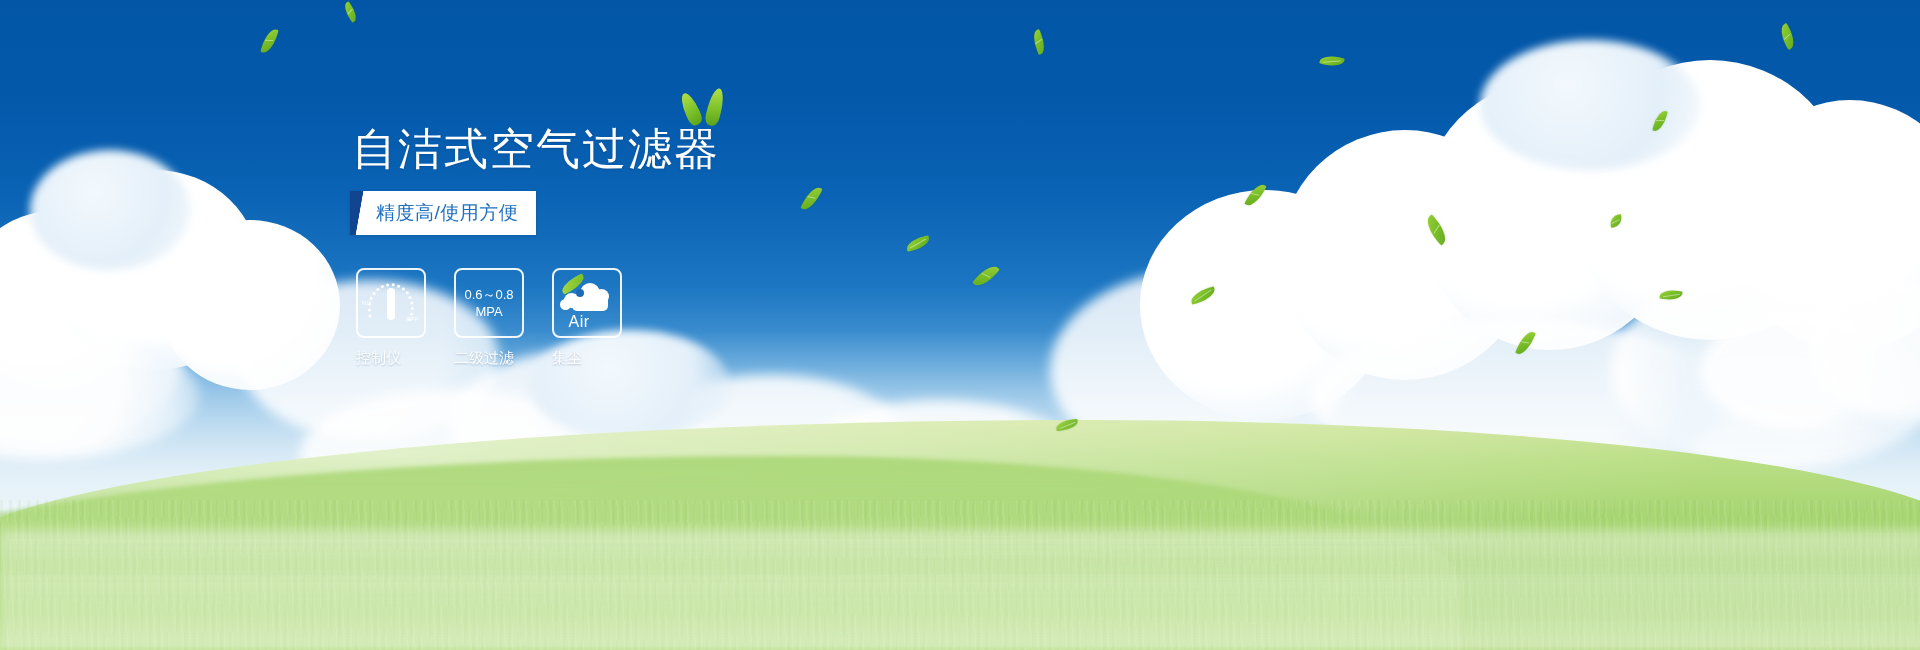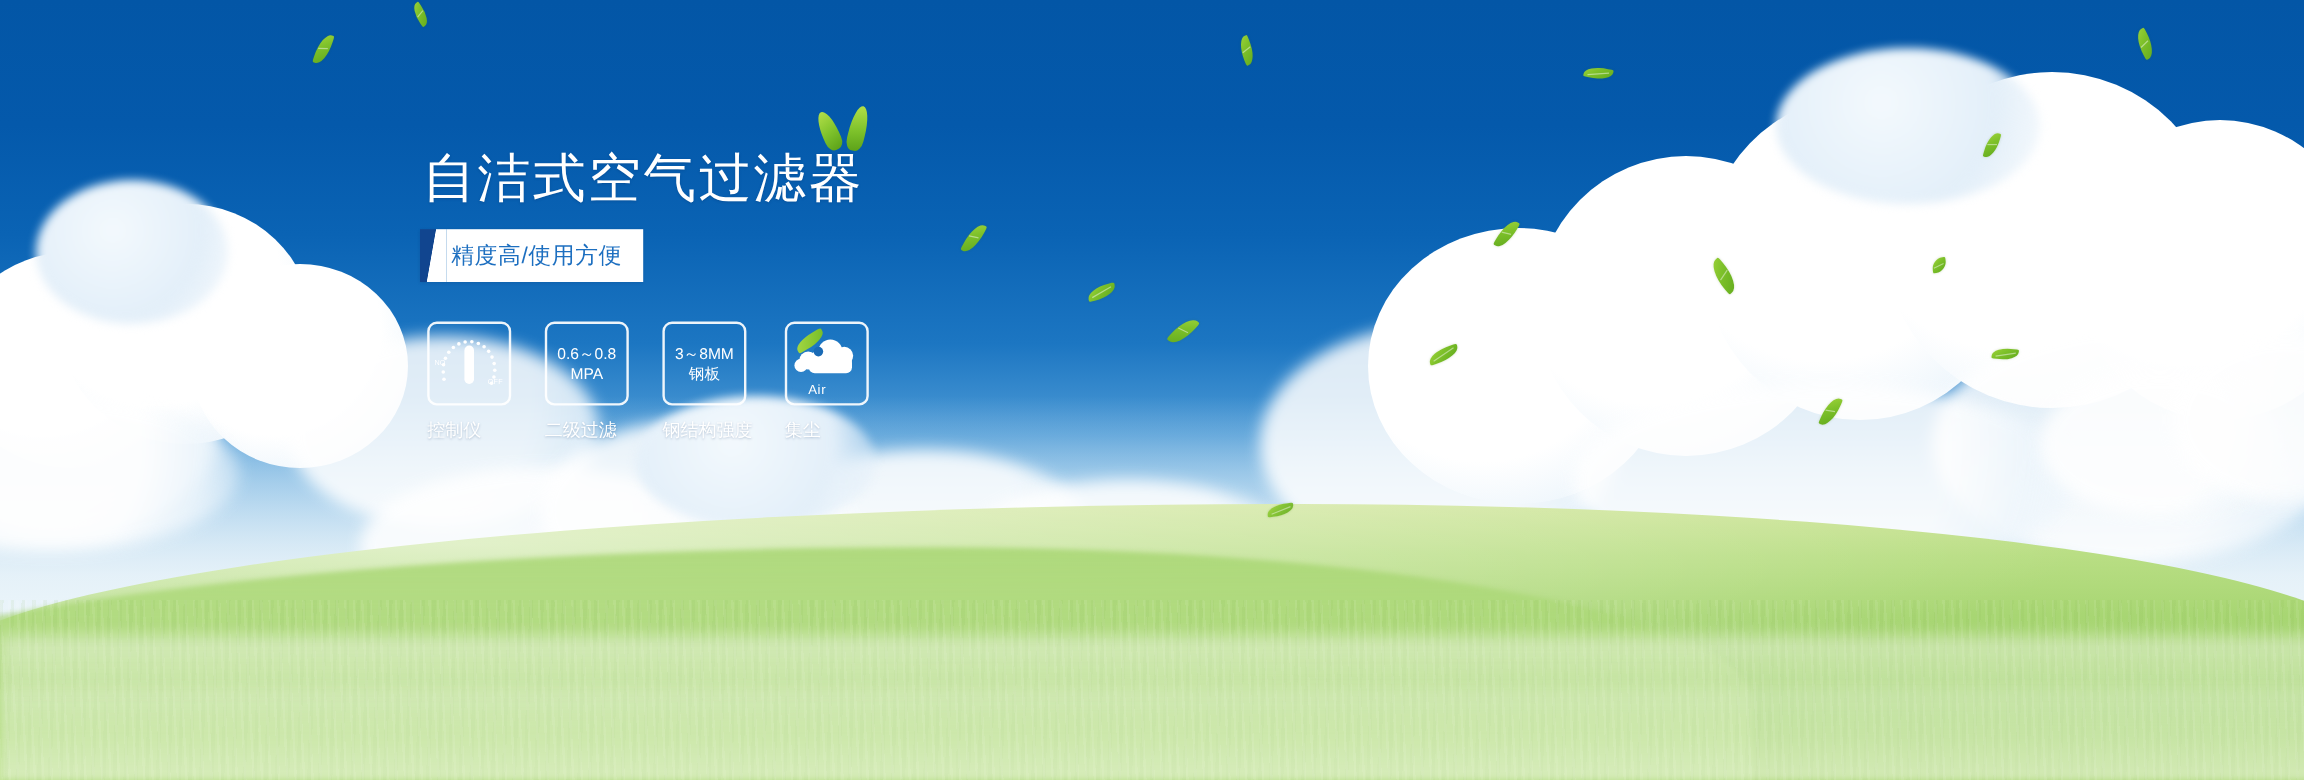--- a/index.html
+++ b/index.html
@@ -232,21 +232,21 @@
     border-radius:50%; background:#1a6ab5;
   }
   .ac-leaf {
     position:absolute; left:2px; top:2px; width:26px; height:10px;
     border-radius:70% 10% 70% 10%;
     background:linear-gradient(120deg,#a8d945,#72bb25);
     transform:rotate(-30deg);
   }
   .ac-text {
     position:absolute; left:0; right:16px; bottom:-2px;
-    text-align:center; font-size:11px; color:#fff; letter-spacing:.5px;
+    text-align:center; font-size:16px; color:#fff; letter-spacing:.5px;
   }
 </style>
 </head>
 <body>
 
 <div id="banner">
 
   <div class="haze haze-low"></div>
 
   <div class="cloud" id="cloud-left">
@@ -360,27 +360,20 @@
 
       <div class="feature">
         <div class="fbox">
           <div class="fbox-text">0.6～0.8</div>
           <div class="fbox-text">MPA</div>
         </div>
         <div class="flabel">二级过滤</div>
       </div>
 
 
-      <div class="feature wide">
-        <div class="fbox">
-          <div class="fbox-text">3～8MM</div>
-          <div class="fbox-text">钢板</div>
-        </div>
-        <div class="flabel">钢结构强度</div>
-      </div>
 
       <div class="feature">
         <div class="fbox">
           <div class="airicon">
             <span class="ac-leaf"></span>
             <span class="ac-s2"></span>
             <span class="ac-s1"></span>
             <span class="ac-b1"></span>
             <span class="ac-b2"></span>
             <span class="ac-main"></span>

